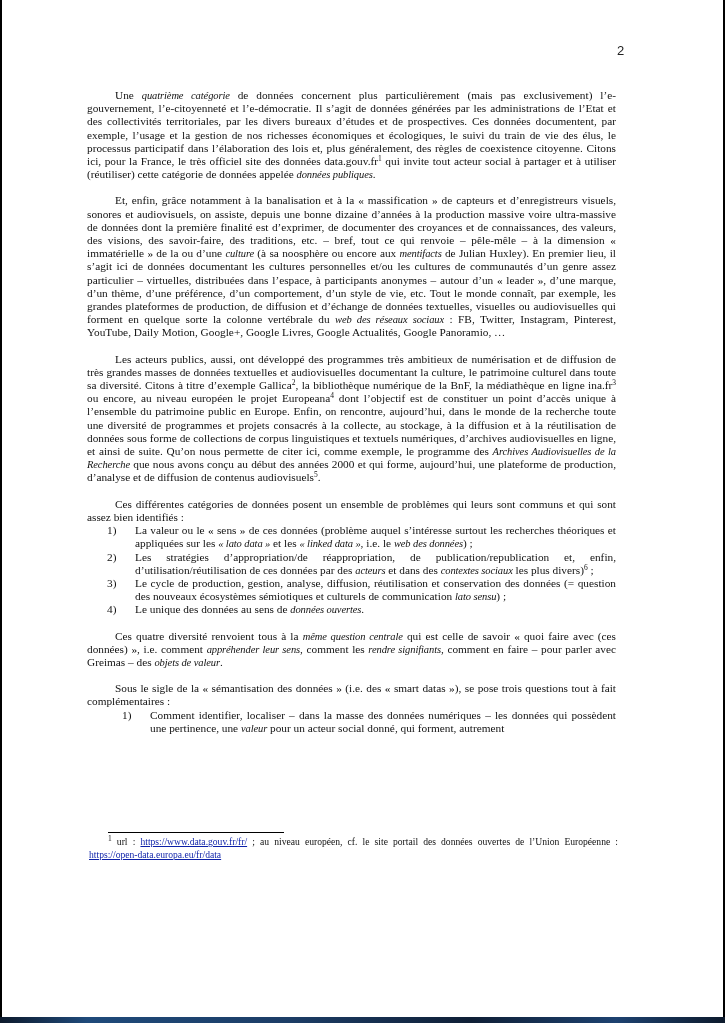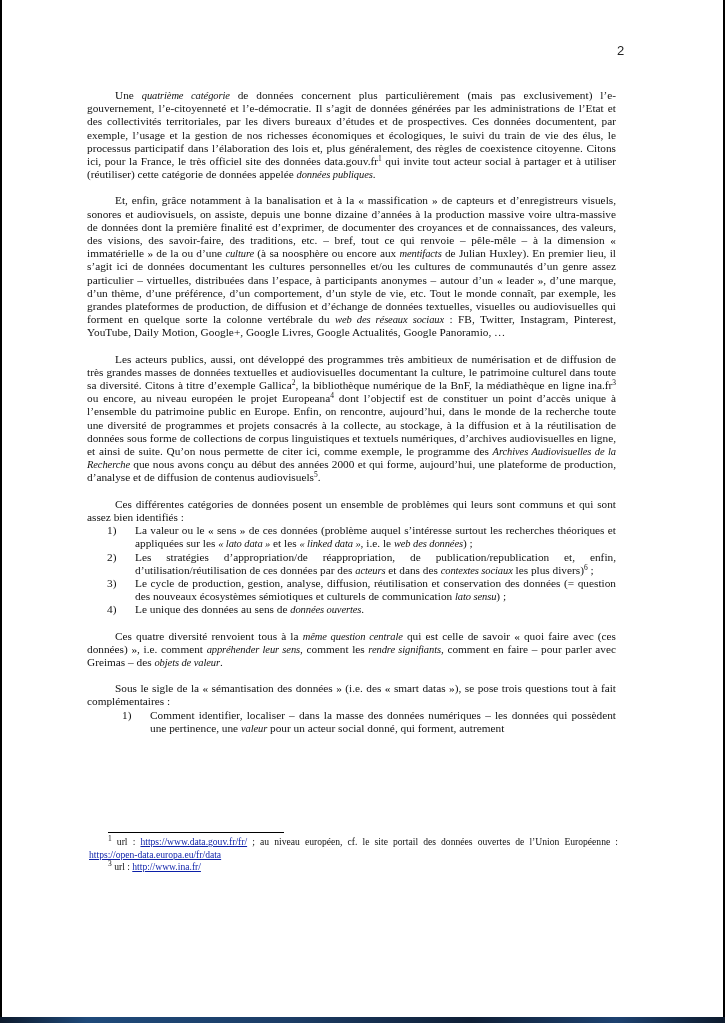--- a/index.html
+++ b/index.html
@@ -61,14 +61,13 @@
   <p class="noindent-gap">Sous le sigle de la « sémantisation des données » (i.e. des « smart datas »), se pose trois questions tout à fait complémentaires :</p>
   <ol class="list deep">
     <li><span class="num">1)</span><span>Comment identifier, localiser – dans la masse des données numériques – les données qui possèdent une pertinence, une </span><i>valeur</i><span> pour un acteur social donné, qui forment, autrement</span></li>
   </ol>
 </div>
 
 <div class="fn-rule"></div>
 
 <div class="footnotes">
   <div class="fn"><sup>1</sup><span> url : </span><a>https://www.data.gouv.fr/fr/</a><span> ; au niveau européen, cf. le site portail des données ouvertes de l’Union Européenne : </span><a>https://open-data.europa.eu/fr/data</a></div>
-  <div class="fn"><sup>3</sup><span> url : </span><a>http://www.ina.fr/</a></div>
 </div>
 
 </body></html>

